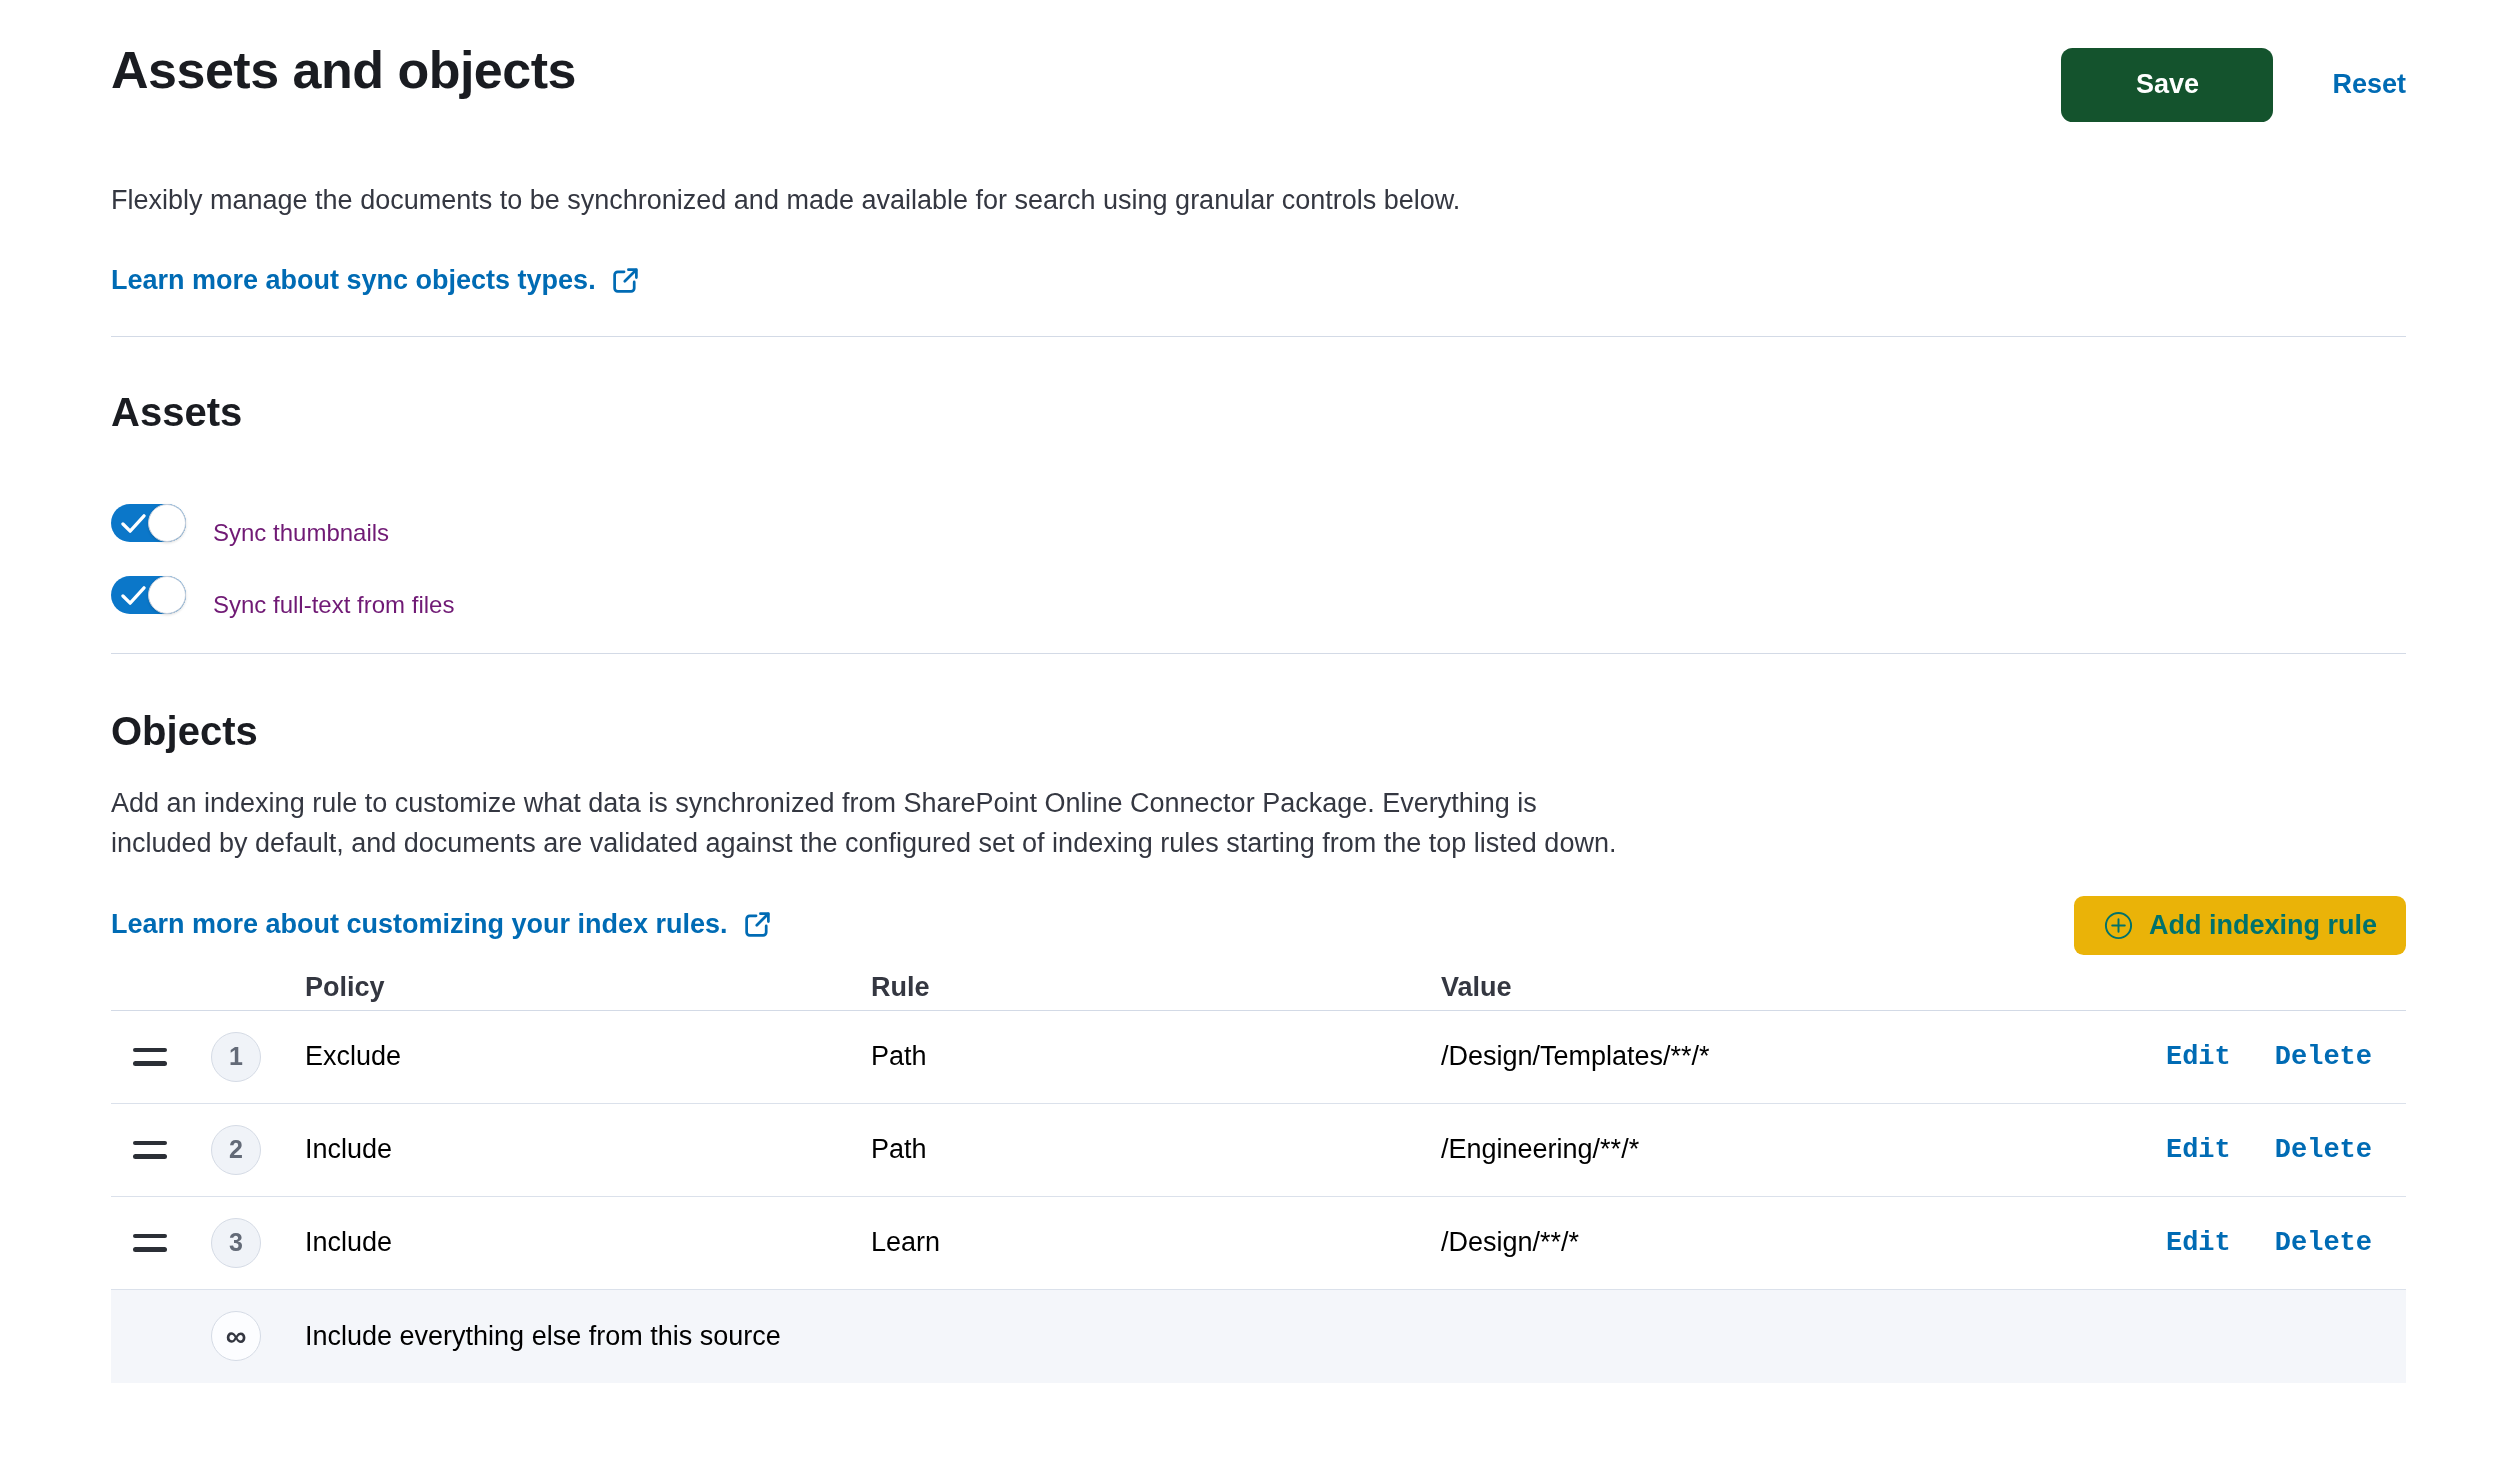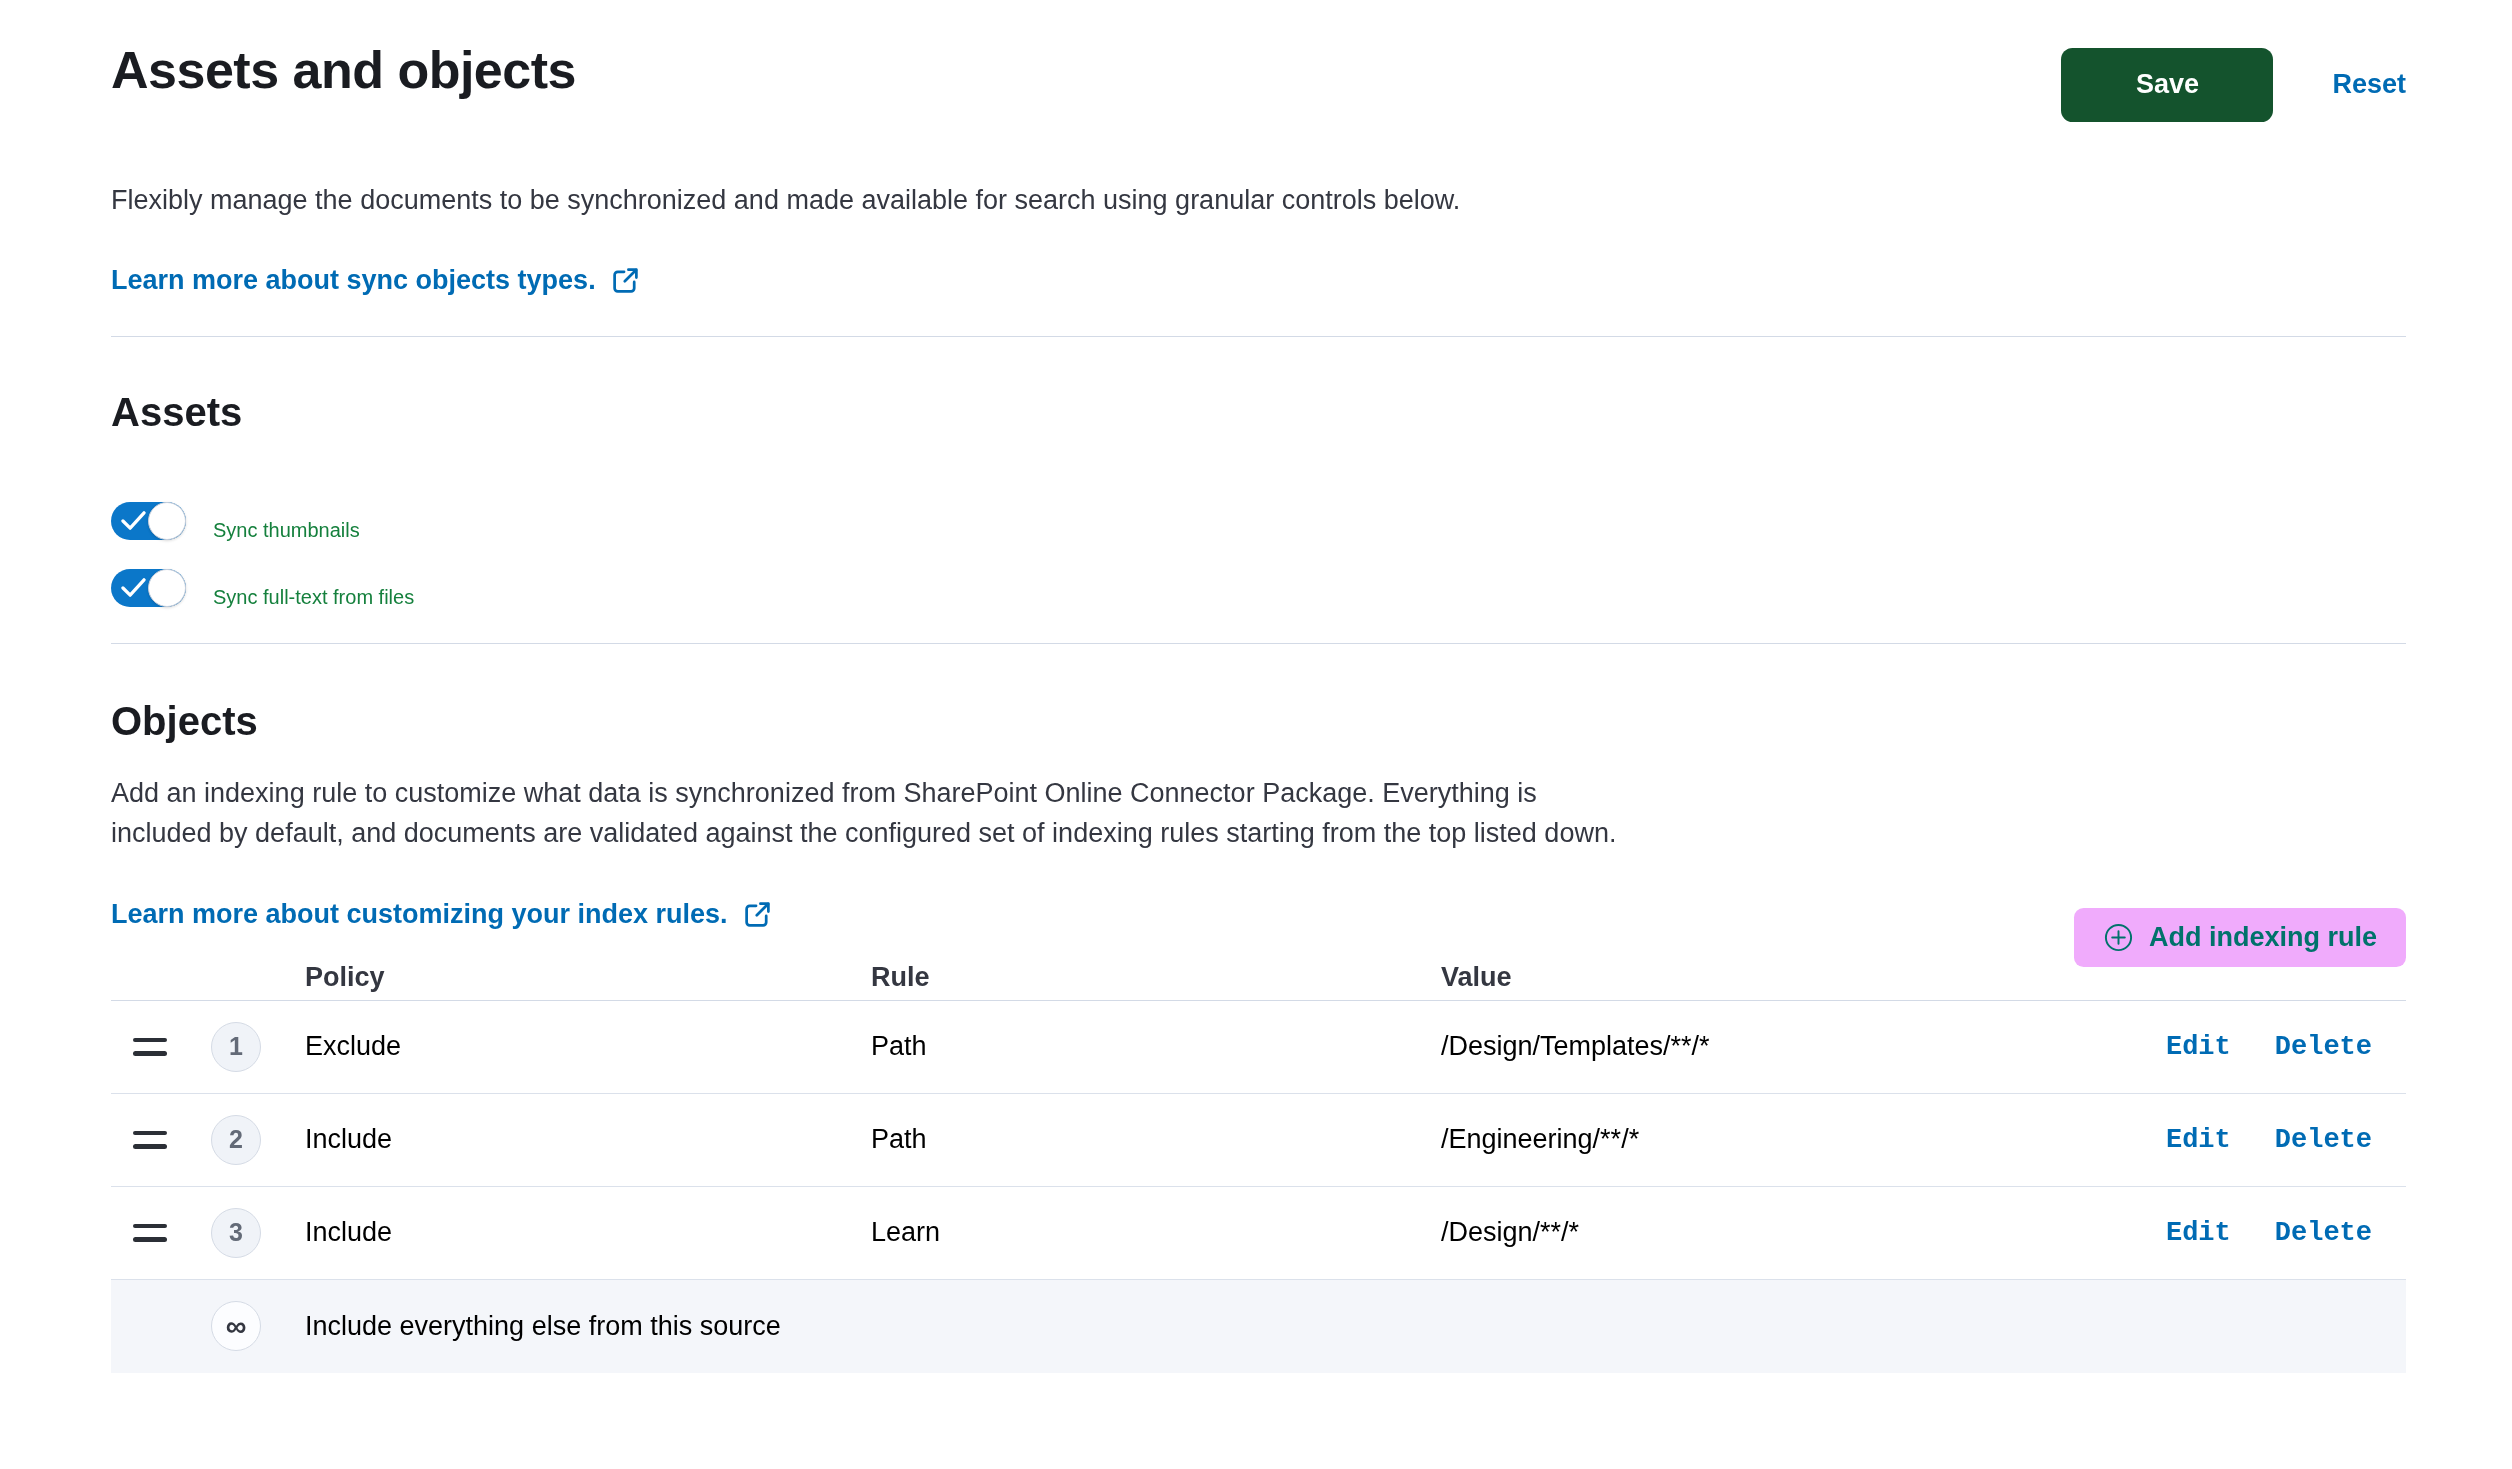--- a/index.html
+++ b/index.html
@@ -47,33 +47,32 @@
   .switch {
     position: relative; width: 75px; height: 38px; border-radius: 19px;
     background: #0b77c9; flex: 0 0 auto; cursor: pointer;
   }
   .switch .check { position: absolute; left: 9.6px; top: 7.7px; width: 25px; height: 23px; }
   .switch .knob {
     position: absolute; right: 0px; top: 0px; width: 38px; height: 38px;
     background: #ffffff; border: 1.9px solid #c9d0dc; border-radius: 50%;
     box-shadow: 0 1px 2.9px rgba(0,0,0,0.15);
   }
-  .toggle-label { font-size: 20px; color: #15803d; margin-top: 19px; }
+  .toggle-label { font-size: 24px; color: #701a75; margin-top: 19px; }
 
   
   .objects-section { position: relative; }
   .objects-section .section-heading { margin-top: 52px; }
   .objects-desc { margin: 27px 0 0; font-size: 27px; line-height: 40px; max-width: 1530px; }
   .add-rule-btn {
     position: absolute; top: 190px; right: 0;
     height: 59px; padding: 0 29px; border: none; border-radius: 9.6px;
-    background: #f0abfc; color: #00726b; font-family: inherit;
+    background: #eab308; color: #00726b; font-family: inherit;
     font-size: 27px; font-weight: 700; display: inline-flex; align-items: center; gap: 15.3px;
     cursor: pointer;
-    margin-top: 22px;
   }
   .plus-circle-icon { width: 31px; height: 31px; }
 
   
   .rules-table { margin-top: 25px; width: 2295px; }
   .t-row {
     display: grid;
     grid-template-columns: 77px 117px 566px 570px 669px 1fr;
     align-items: center;
   }

